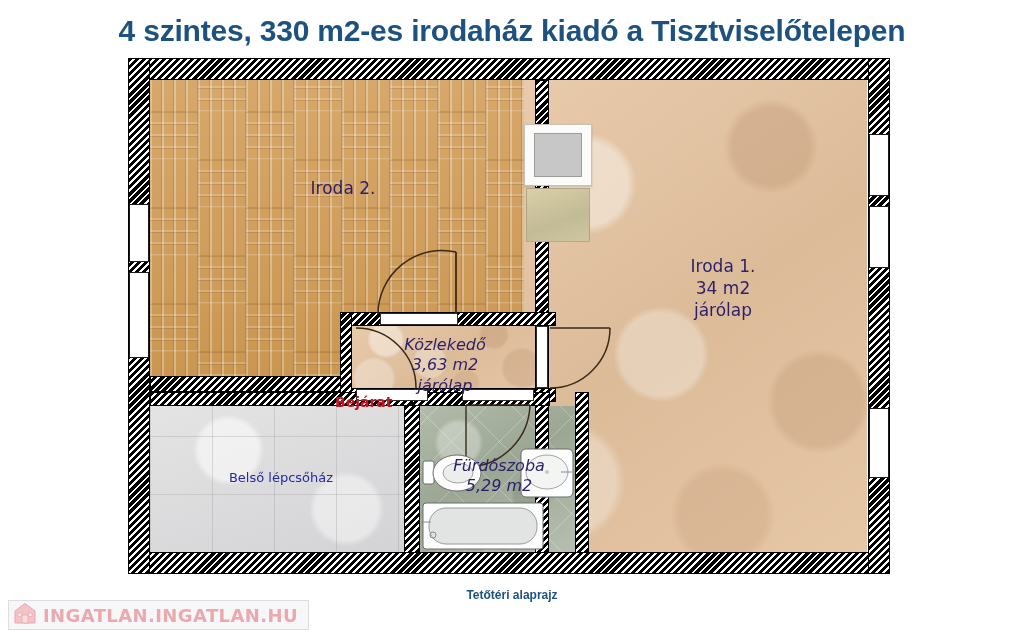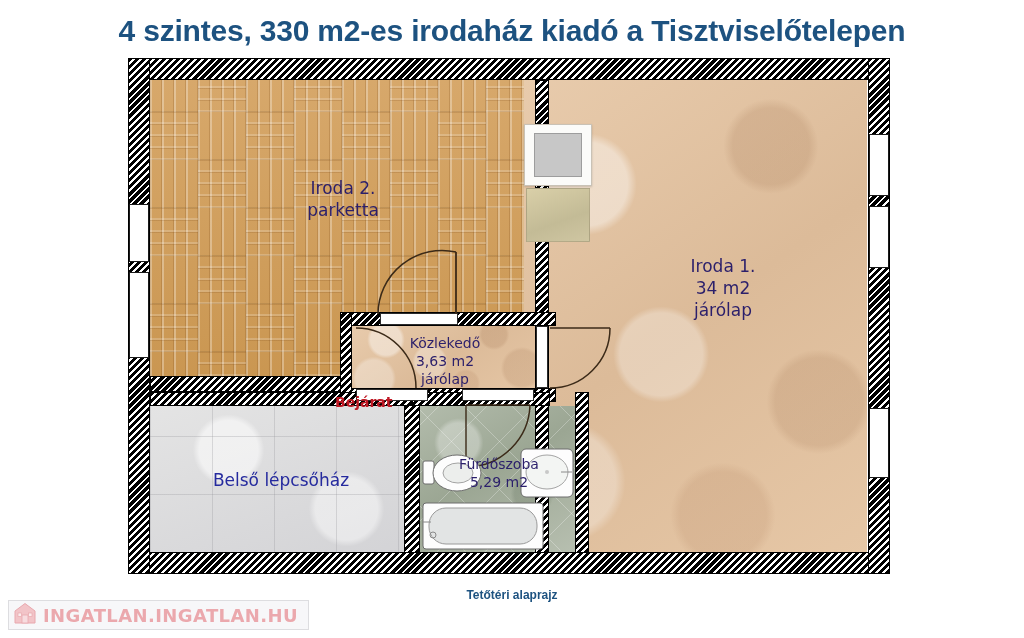--- a/index.html
+++ b/index.html
@@ -139,22 +139,22 @@
     position: absolute;
     z-index: 9;
     text-align: center;
     color: #2b1f6b;
     font-family: "DejaVu Sans", sans-serif;
     line-height: 1.28;
     white-space: nowrap;
     pointer-events: none;
   }
   .label-big  { font-size: 17px; }
-  .label-mid  { font-size: 17px; }
-  .label-small{ font-size: 14px; }
+  .label-mid  { font-size: 13px; }
+  .label-small{ font-size: 16px; font-style: italic; }
 
   .label-blue { color: #252a9e; }
 
   #entrance-label {
     position: absolute;
     z-index: 12;
     color: #c01824;
     font-weight: bold;
     font-size: 14px;
     font-family: "DejaVu Sans", sans-serif;
@@ -348,21 +348,20 @@
       <svg width="122" height="48" viewBox="0 0 122 48">
         <rect x="1" y="1" width="120" height="46" rx="3" fill="#fdfdfd" stroke="#6d6d6d" stroke-width="1"></rect>
         <rect x="7" y="6" width="108" height="36" rx="17" fill="#e2e4e4" stroke="#9a9a9a" stroke-width="1"></rect>
         <line x1="1" y1="20" x2="9" y2="20" stroke="#8a8a8a" stroke-width="1"></line>
         <circle cx="11" cy="33" r="3" fill="none" stroke="#8a8a8a" stroke-width="1"></circle>
       </svg>
     </div>
 
     <div class="room-label label-big" style="left:150px; top:120px; width:130px;">
       <div>Iroda 2.</div>
-      <div>parketta</div>
     </div>
 
     <div class="room-label label-big" style="left:530px; top:198px; width:130px;">
       <div>Iroda 1.</div>
       <div>34 m2</div>
       <div>járólap</div>
     </div>
 
     <div class="room-label label-small" style="left:255px; top:277px; width:124px;">
       <div>Közlekedő</div>

